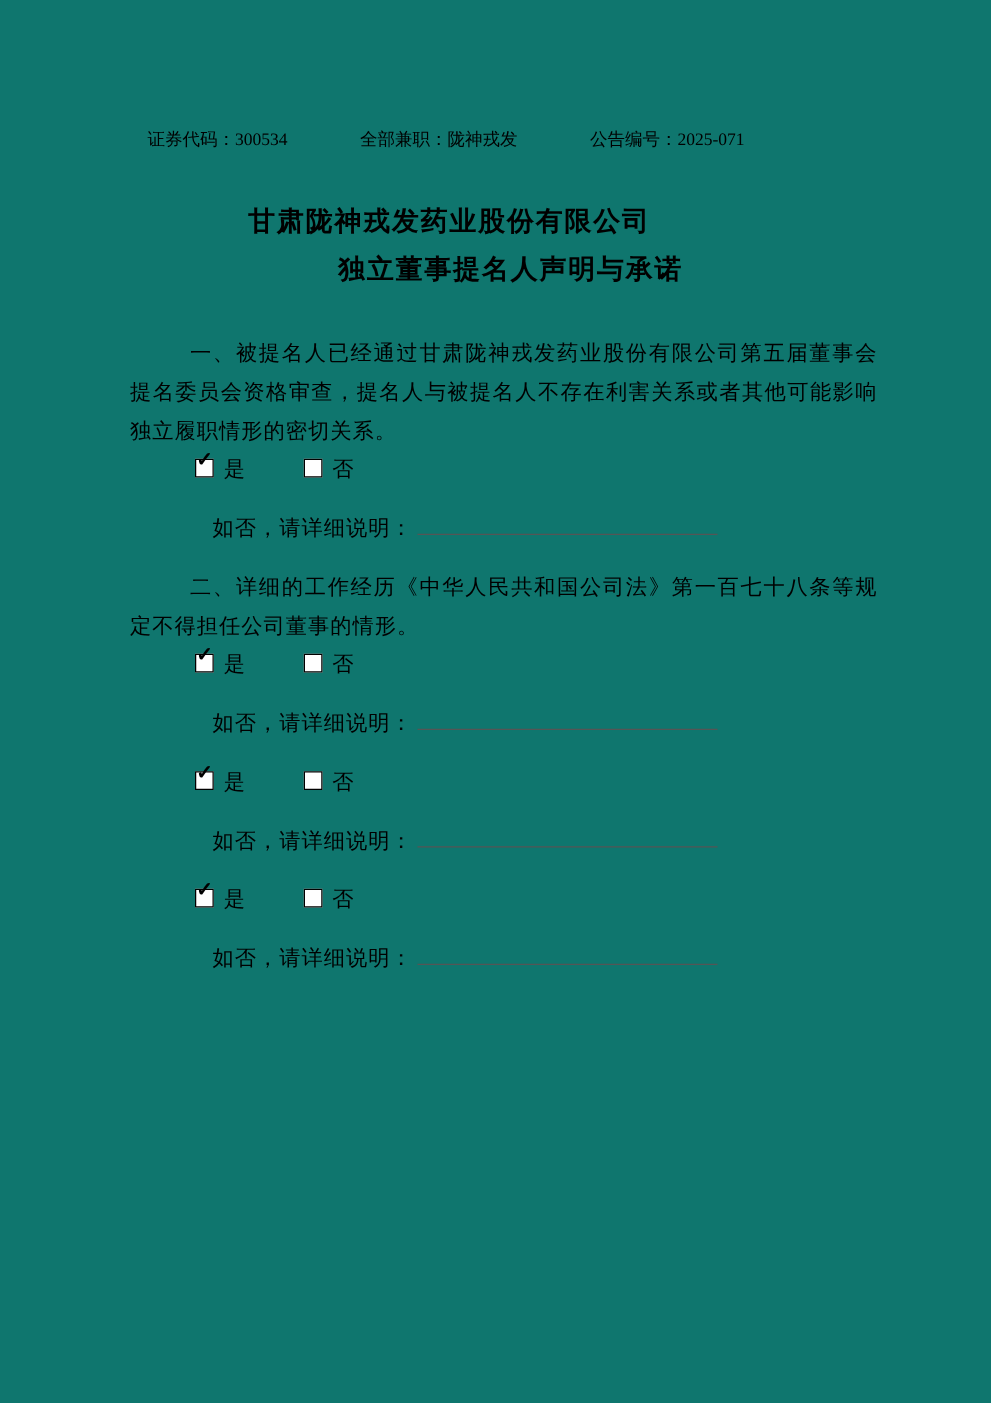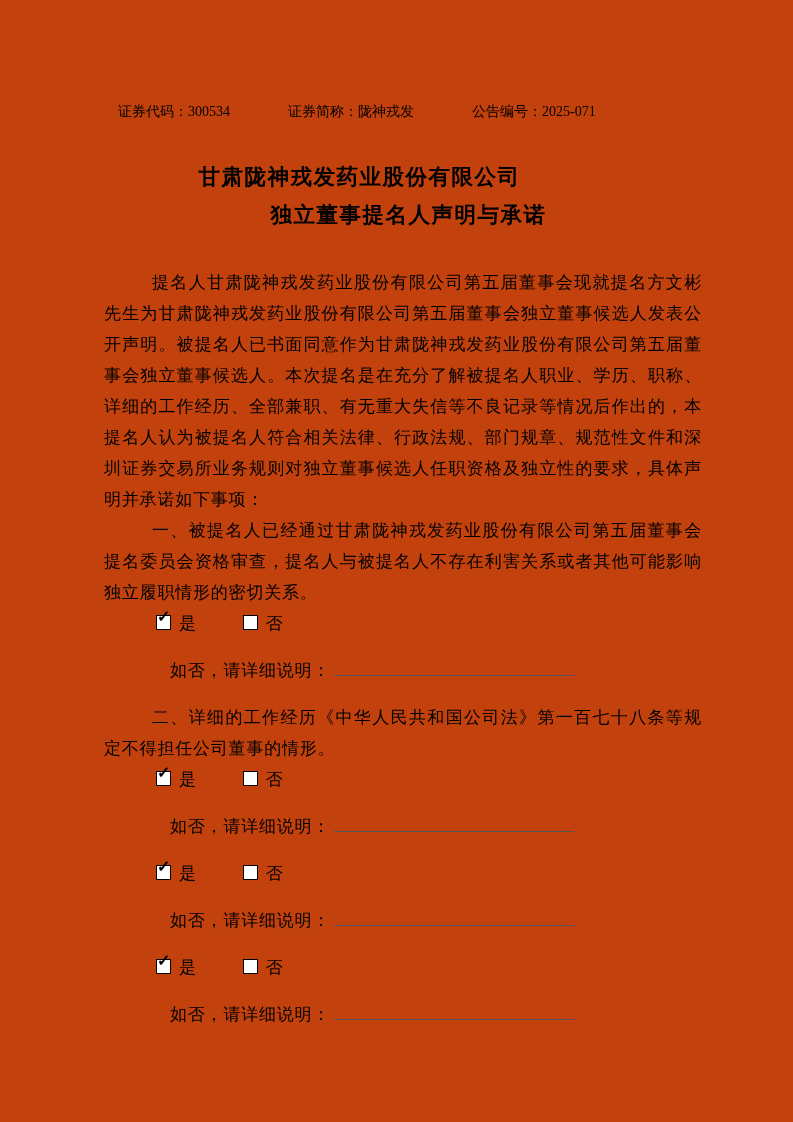--- a/index.html
+++ b/index.html
@@ -4,21 +4,21 @@
 <style>
   html, body {
     margin: 0;
     padding: 0;
     background: #ffffff;
   }
   .page {
     position: relative;
     width: 793px;
     height: 1122px;
-    background: #c2410c;
+    background: #0f766e;
     color: #000000;
     font-family: "Liberation Serif", "DejaVu Serif", serif;
     overflow: hidden;
   }
   .doc-header {
     position: absolute;
     top: 103px;
     left: 118px;
     display: flex;
     gap: 58px;
@@ -104,30 +104,29 @@
     margin-left: 4px;
   }
 </style>
 </head>
 <body>
 
 <div class="page">
 
   <div class="doc-header">
     <span>证券代码：300534</span>
-    <span>证券简称：陇神戎发</span>
+    <span>全部兼职：陇神戎发</span>
     <span>公告编号：2025-071</span>
   </div>
 
   <div class="doc-title">甘肃陇神戎发药业股份有限公司</div>
   <div class="doc-subtitle">独立董事提名人声明与承诺</div>
 
   <div class="doc-body">
 
-    <p class="para">提名人甘肃陇神戎发药业股份有限公司第五届董事会现就提名方文彬先生为甘肃陇神戎发药业股份有限公司第五届董事会独立董事候选人发表公开声明。被提名人已书面同意作为甘肃陇神戎发药业股份有限公司第五届董事会独立董事候选人。本次提名是在充分了解被提名人职业、学历、职称、详细的工作经历、全部兼职、有无重大失信等不良记录等情况后作出的，本提名人认为被提名人符合相关法律、行政法规、部门规章、规范性文件和深圳证券交易所业务规则对独立董事候选人任职资格及独立性的要求，具体声明并承诺如下事项：</p>
 
     <p class="para">一、被提名人已经通过甘肃陇神戎发药业股份有限公司第五届董事会提名委员会资格审查，提名人与被提名人不存在利害关系或者其他可能影响独立履职情形的密切关系。</p>
     <p class="cb-row"><span class="checkbox checked"><span class="tick">✓</span></span><span class="cb-label">是</span><span class="checkbox cb-group-no"></span><span class="cb-label">否</span></p>
     <p class="explain-row"><span>如否，请详细说明：</span><span class="blank-line"></span></p>
 
     <p class="para">二、详细的工作经历《中华人民共和国公司法》第一百七十八条等规定不得担任公司董事的情形。</p>
     <p class="cb-row"><span class="checkbox checked"><span class="tick">✓</span></span><span class="cb-label">是</span><span class="checkbox cb-group-no"></span><span class="cb-label">否</span></p>
     <p class="explain-row"><span>如否，请详细说明：</span><span class="blank-line"></span></p>
 
     <p class="cb-row"><span class="checkbox checked"><span class="tick">✓</span></span><span class="cb-label">是</span><span class="checkbox cb-group-no"></span><span class="cb-label">否</span></p>

